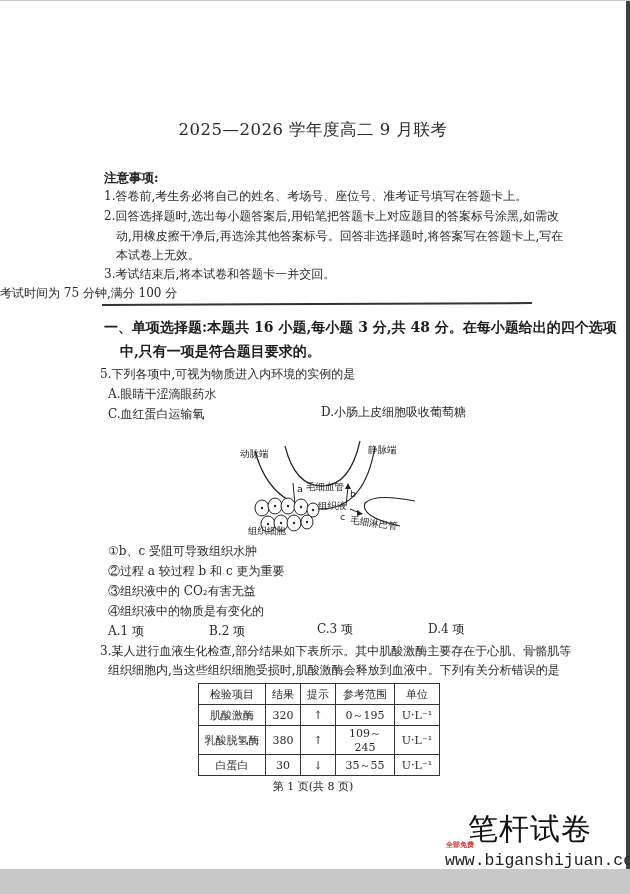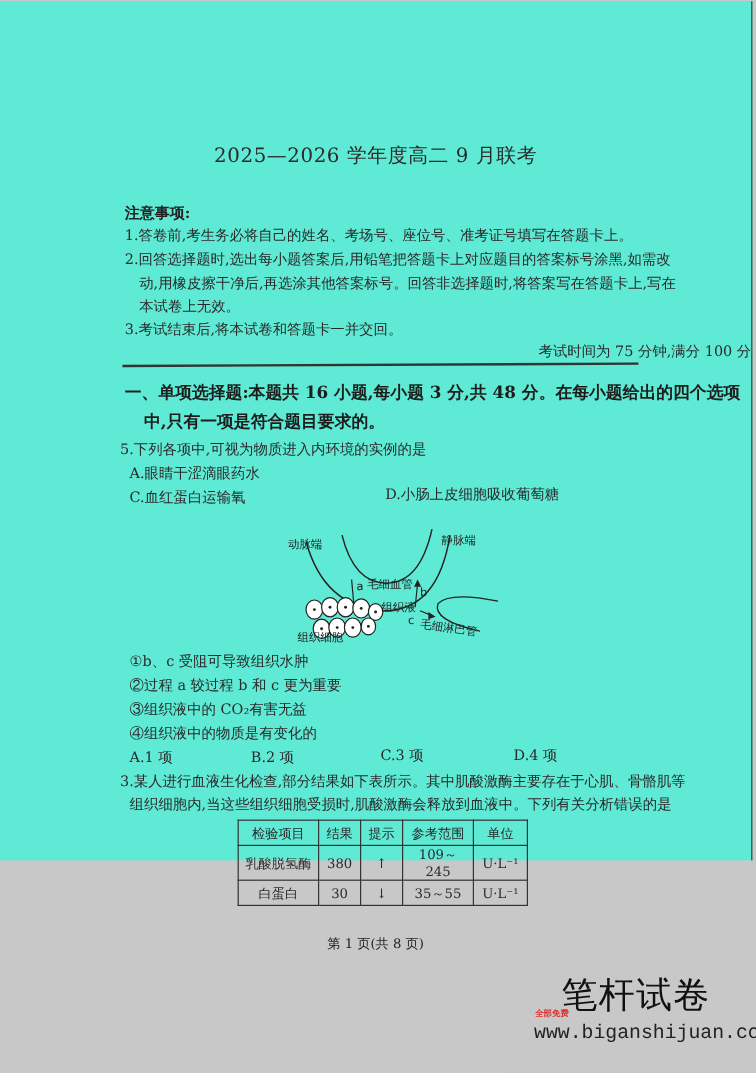--- a/index.html
+++ b/index.html
@@ -1,17 +1,17 @@
 <!DOCTYPE html>
 <html><head>
 <meta charset="utf-8">
 <style>
   html, body { margin:0; padding:0; background:#c8c8c8; }
   body { width:630px; height:894px; position:relative; overflow:hidden; font-family:"DejaVu Serif", serif; color:#222; }
-  .page { position:absolute; left:0; top:1px; width:626px; height:716px; background:#5eead4; border-right:1px solid #404040; }
+  .page { position:absolute; left:0; top:1px; width:626px; height:868px; background:#ffffff; border-right:4px solid #404040; }
   .abs { position:absolute; white-space:nowrap; }
   .title1 { left:0; width:626px; top:118px; text-align:center; font-size:16.5px; letter-spacing:0.5px; color:#2a2a2a; }
   .title2 { left:0; width:626px; top:139px; text-align:center; font-size:22px; font-weight:bold; letter-spacing:16px; color:#1a1a1a; }
   .note-head { left:104px; top:169px; font-size:12.5px; font-weight:bold; }
   .t { font-size:12px; color:#2a2a2a; }
   .hr { position:absolute; left:102px; width:430px; height:1.5px; background:#333; top:302px; transform:rotate(-0.25deg); }
   .sec { font-size:14px; font-weight:bold; color:#1d1d1d; }
   table.lab { position:absolute; left:198px; top:682px; border-collapse:collapse; font-size:11px; font-family:"DejaVu Serif", serif;border-radius:23px; }
   table.lab td { border:1px solid #333; text-align:center; height:20px; padding:0 4px; color:#2a2a2a; }
   .footer { left:0; width:626px; top:778px; text-align:center; font-size:11px; }
@@ -26,21 +26,21 @@
 <div class="page">
 
   <div class="abs title1">2025—2026 学年度高二 9 月联考</div>
 
   <div class="abs note-head">注意事项:</div>
   <div class="abs t" style="left:104px;top:187px;">1.答卷前,考生务必将自己的姓名、考场号、座位号、准考证号填写在答题卡上。</div>
   <div class="abs t" style="left:104px;top:207px;">2.回答选择题时,选出每小题答案后,用铅笔把答题卡上对应题目的答案标号涂黑,如需改</div>
   <div class="abs t" style="left:116px;top:227px;">动,用橡皮擦干净后,再选涂其他答案标号。回答非选择题时,将答案写在答题卡上,写在</div>
   <div class="abs t" style="left:116px;top:246px;">本试卷上无效。</div>
   <div class="abs t" style="left:104px;top:265px;">3.考试结束后,将本试卷和答题卡一并交回。</div>
-  <div class="abs t" style="left:0;width:626px;text-align:right;top:284px;">考试时间为 75 分钟,满分 100 分</div>
+  <div class="abs t" style="left:0;width:626px;text-align:left;top:284px;">考试时间为 75 分钟,满分 100 分</div>
   <div class="hr"></div>
 
   <div class="abs sec" style="left:104px;top:318px;">一、单项选择题:本题共 16 小题,每小题 3 分,共 48 分。在每小题给出的四个选项</div>
   <div class="abs sec" style="left:120px;top:342px;">中,只有一项是符合题目要求的。</div>
 
   <div class="abs t" style="left:100px;top:365px;">5.下列各项中,可视为物质进入内环境的实例的是</div>
   <div class="abs t" style="left:108px;top:385px;">A.眼睛干涩滴眼药水</div>
   <div class="abs t" style="left:108px;top:405px;">C.血红蛋白运输氧</div>
   <div class="abs t" style="left:321px;top:403px;">D.小肠上皮细胞吸收葡萄糖</div>
 
@@ -109,20 +109,27 @@
   <table class="lab">
     <tbody>
         <tr>
       <td style="width:58px">检验项目</td>
       <td style="width:26px">结果</td>
       <td style="width:26px">提示</td>
       <td style="width:50px">参考范围</td>
       <td style="width:36px">单位</td>
     </tr>
     <tr>
+      <td>肌酸激酶</td>
+      <td>320</td>
+      <td>↑</td>
+      <td>0～195</td>
+      <td>U·L⁻¹</td>
+    </tr>
+    <tr>
       <td>乳酸脱氢酶</td>
       <td>380</td>
       <td>↑</td>
       <td>109～245</td>
       <td>U·L⁻¹</td>
     </tr>
     <tr>
       <td>白蛋白</td>
       <td>30</td>
       <td>↓</td>

